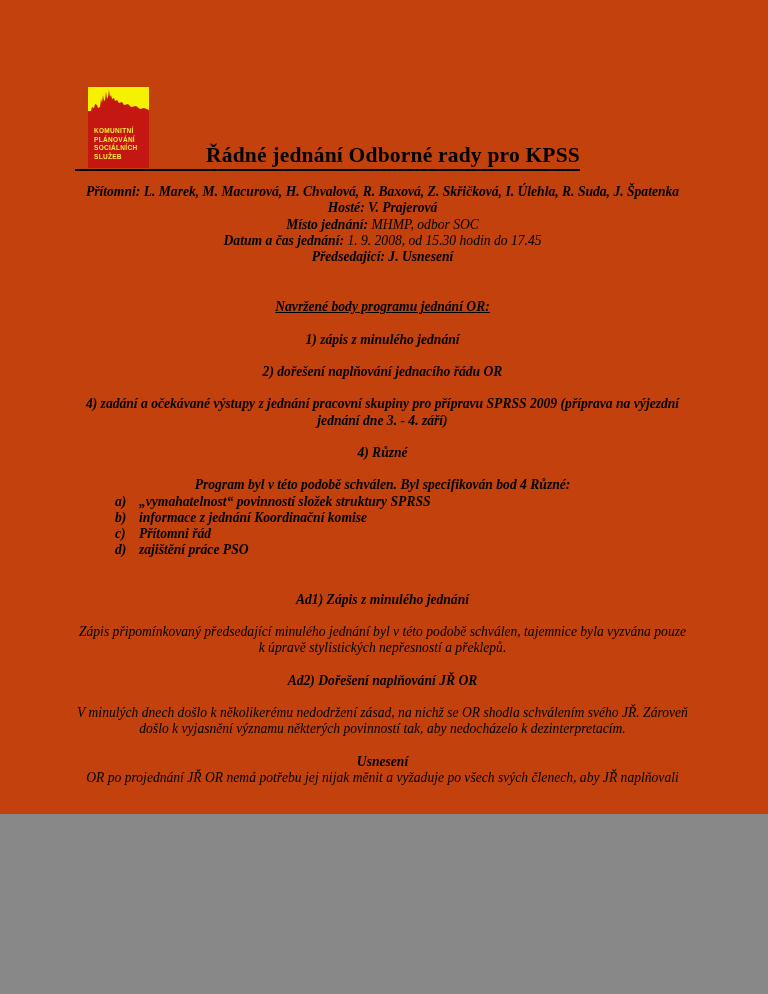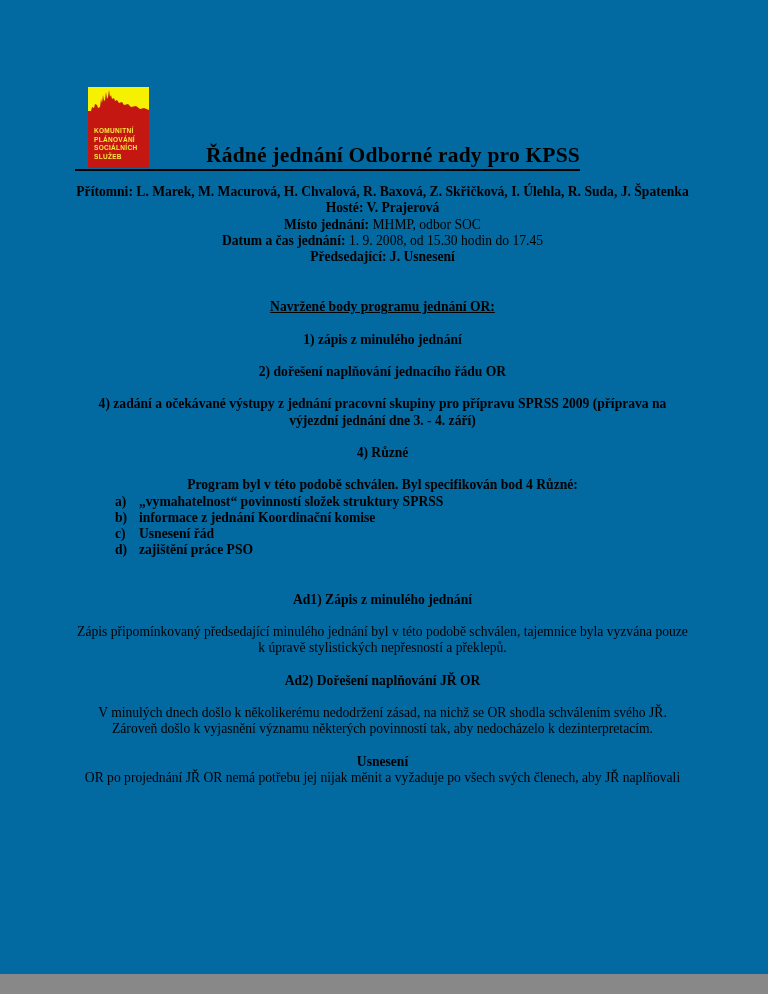--- a/index.html
+++ b/index.html
@@ -1,21 +1,21 @@
 <!DOCTYPE html>
 <html><head>
 <meta charset="utf-8">
 <style>
   html, body { margin: 0; padding: 0; background: #888; }
   .page {
     position: relative;
     width: 768px;
-    height: 974px;
+    height: 814px;
     margin: 0 auto;
-    background: #0369a1;
+    background: #c2410c;
     font-family: "Liberation Serif", serif;
     color: #000;
     overflow: hidden;
   }
 
   
   .header {
     position: absolute;
     left: 75px;
     top: 87px;
@@ -64,20 +64,21 @@
   }
 
   
   .content {
     position: absolute;
     left: 75px;
     top: 184px;
     width: 615px;
     font-size: 13.6px;
     line-height: 16.3px;
+    font-style: italic;
   }
   .content p { margin: 0; text-align: center; }
   .b { font-weight: bold; }
   .j { text-align: justify; }
 
   .agenda-heading {
     font-weight: bold;
     text-decoration: underline;
     margin-top: 34px !important;
   }
@@ -137,21 +138,21 @@
       <div class="point">
           <span class="marker">a)</span>
           <span>„vymahatelnost“ povinností složek struktury SPRSS</span>
         </div>
       <div class="point">
           <span class="marker">b)</span>
           <span>informace z jednání Koordinační komise</span>
         </div>
       <div class="point">
           <span class="marker">c)</span>
-          <span>Usnesení řád</span>
+          <span>Přítomni řád</span>
         </div>
       <div class="point">
           <span class="marker">d)</span>
           <span>zajištění práce PSO</span>
         </div>
     </div>
 
     <p class="sec-h mt-lg">Ad1) Zápis z minulého jednání</p>
     <p class="sec-b mt">Zápis připomínkovaný předsedající minulého jednání byl v této podobě schválen, tajemnice byla vyzvána pouze k úpravě stylistických nepřesností a překlepů.</p>
 

